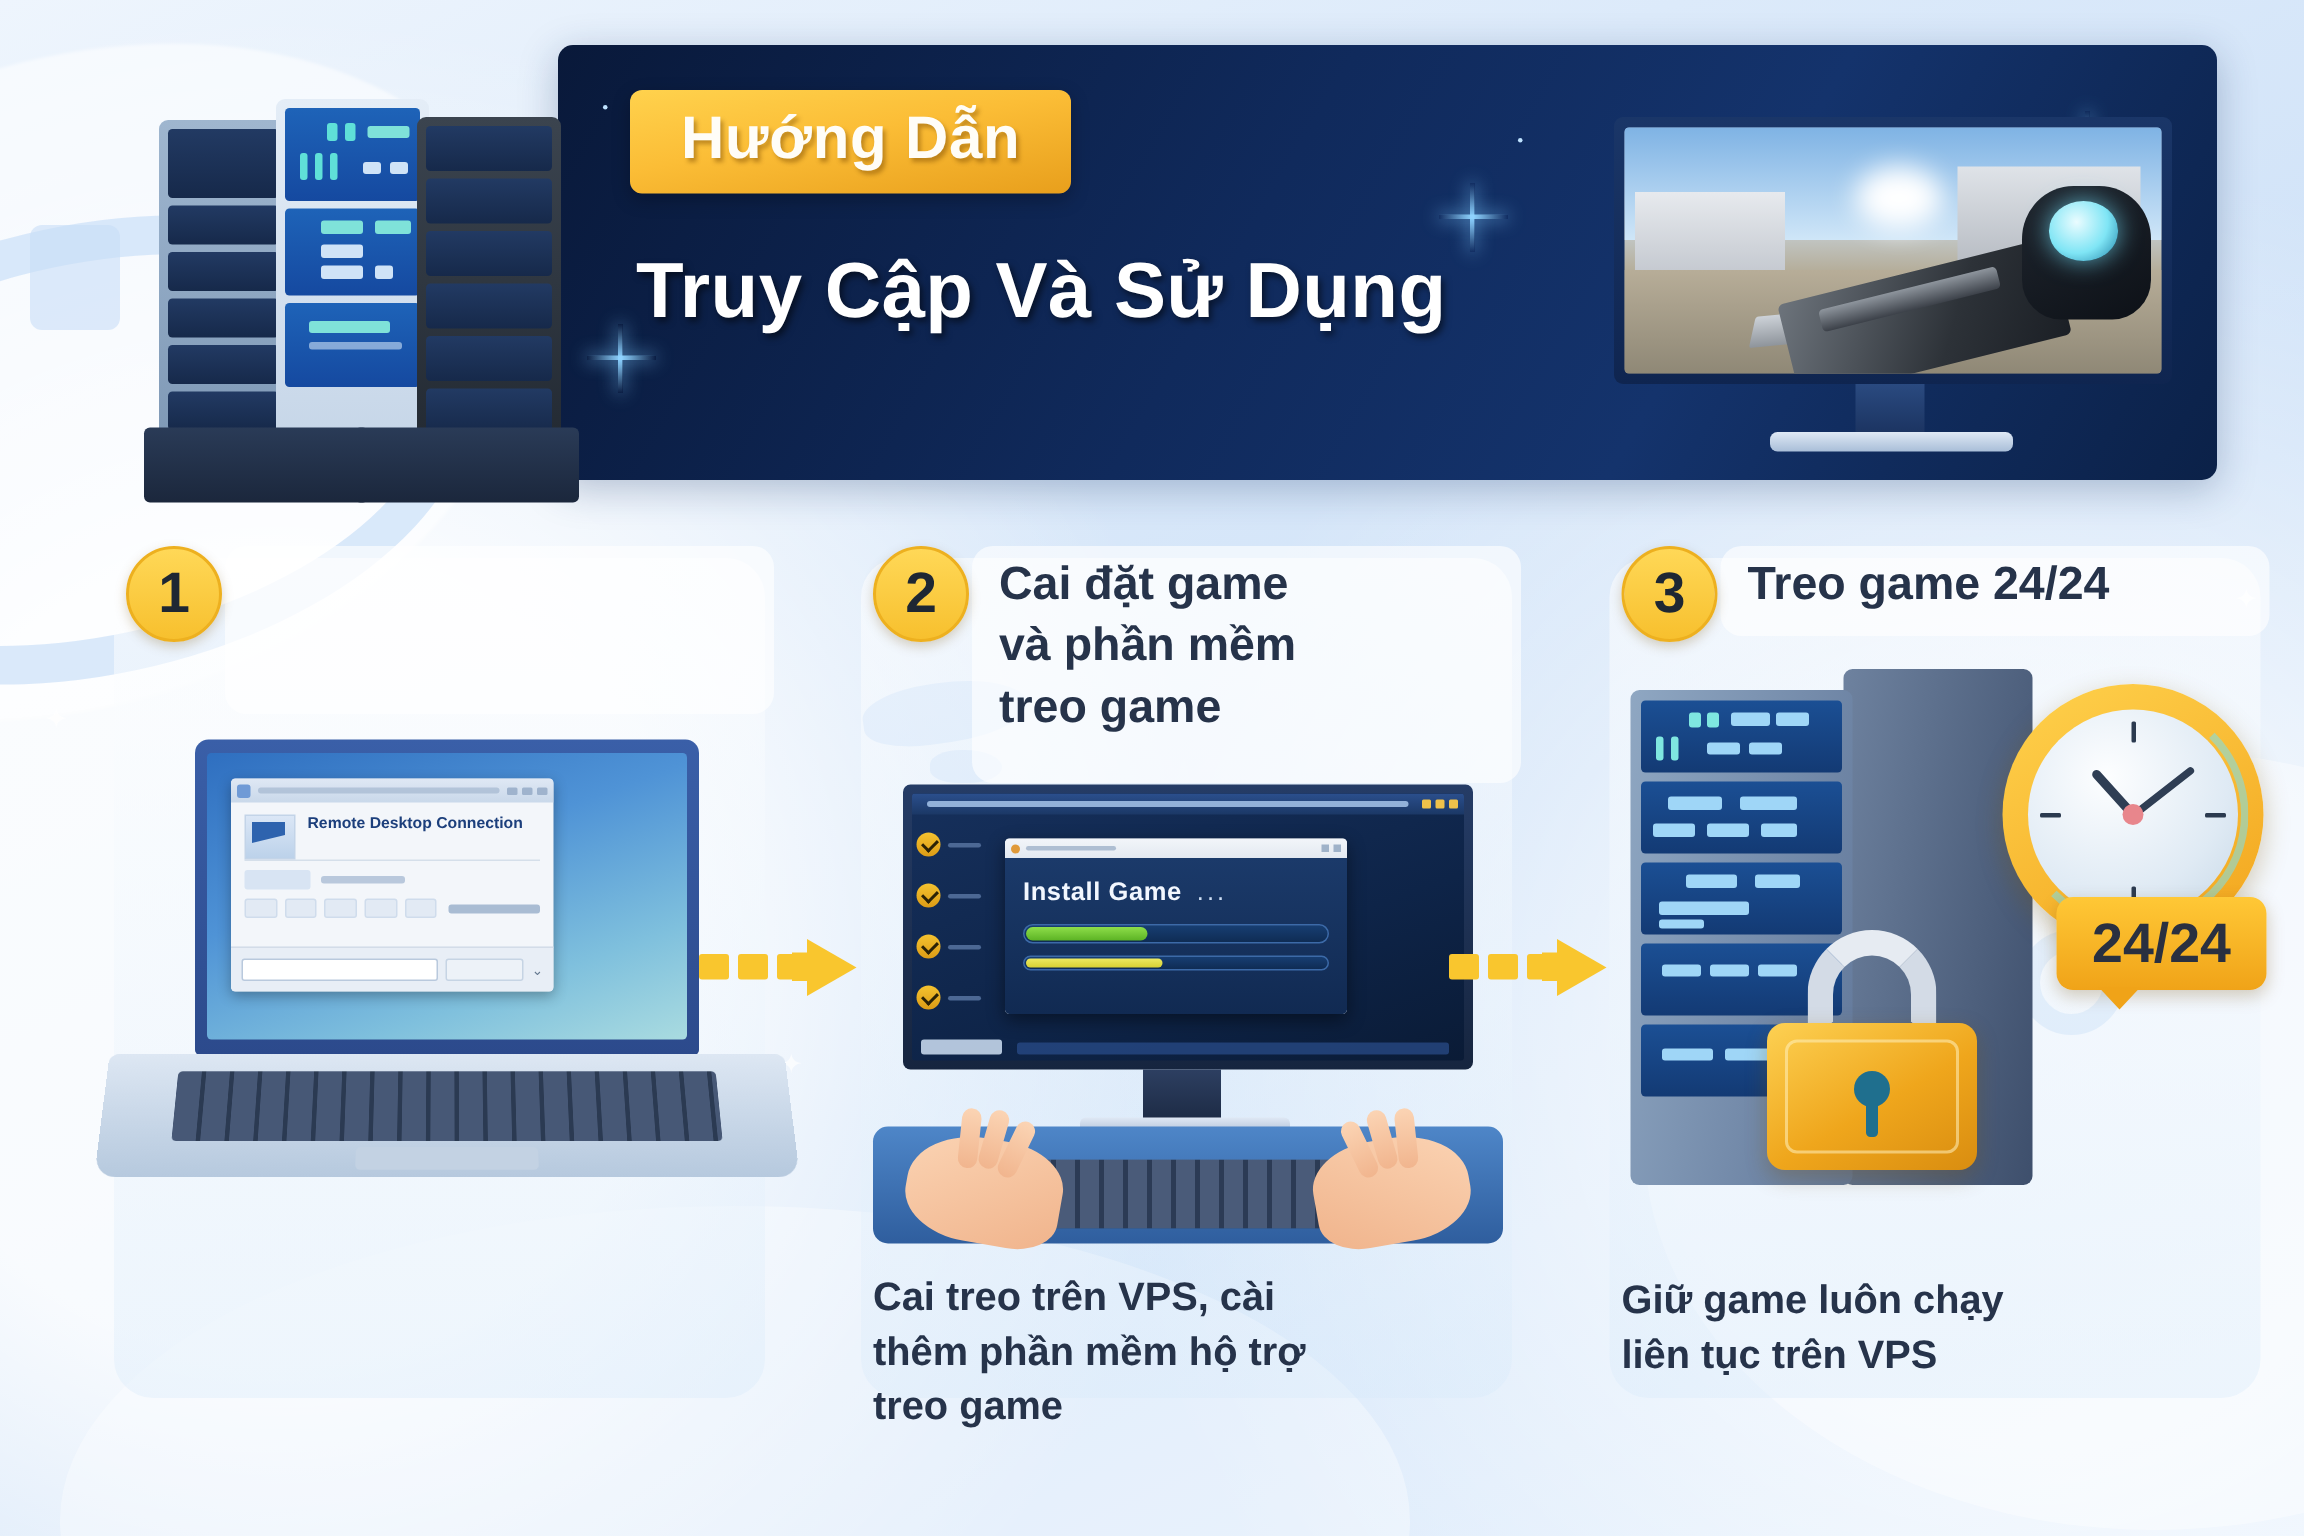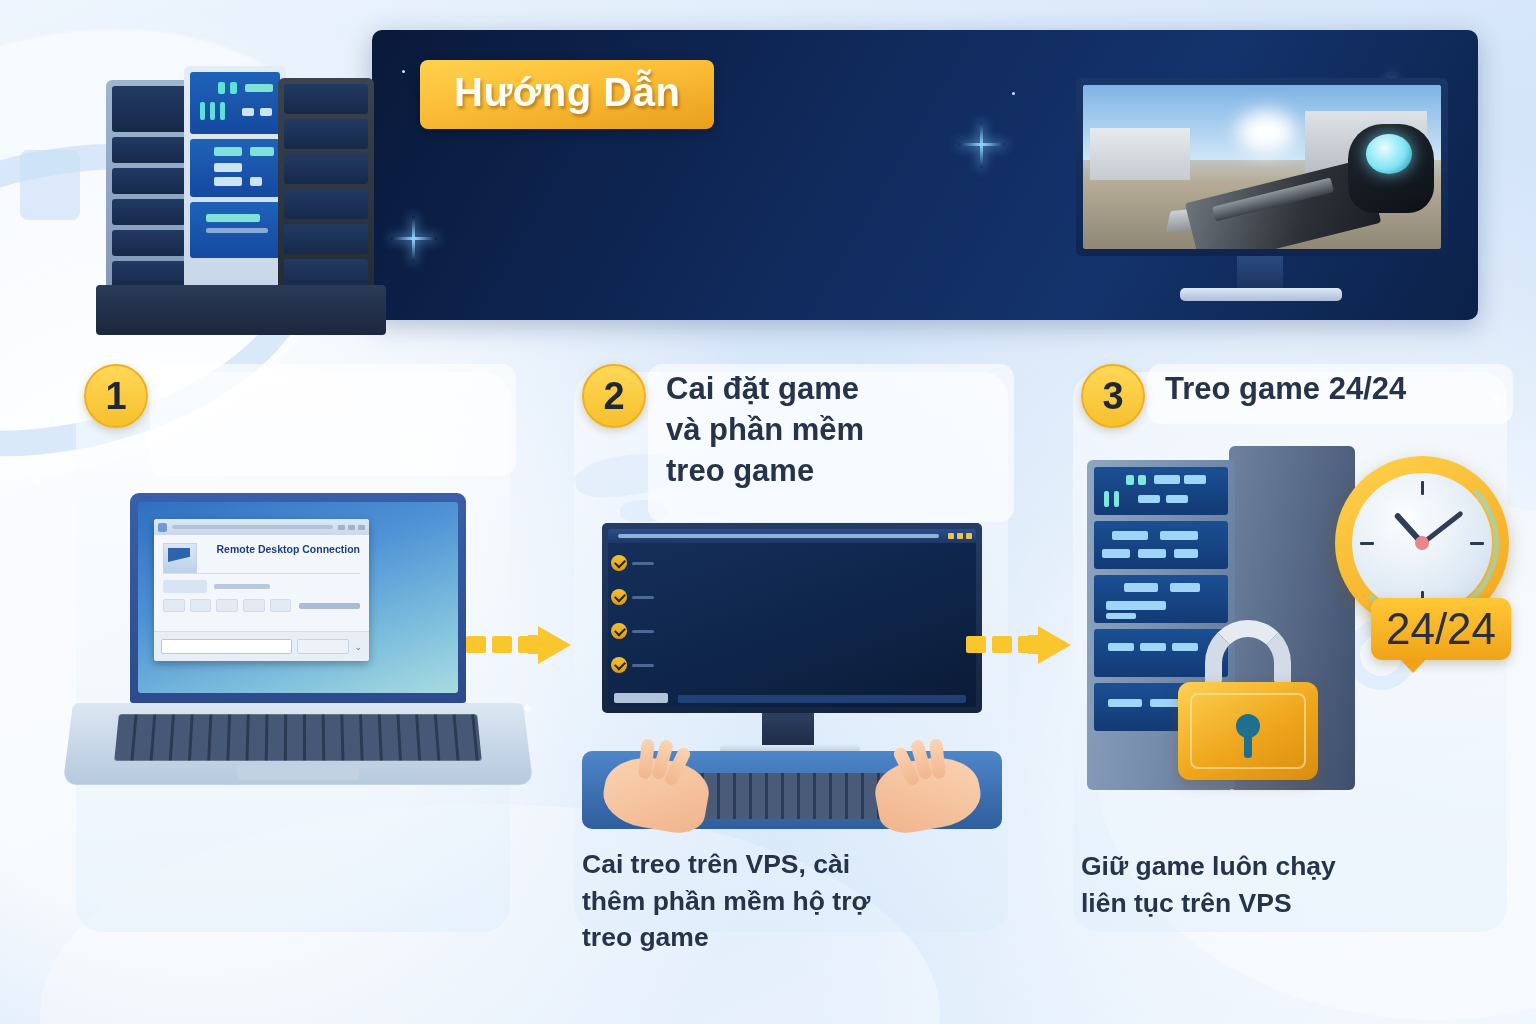--- a/index.html
+++ b/index.html
@@ -130,21 +130,21 @@
 
   
   .arrow { position:absolute; top:624px; width:118px; height:42px; }
   .arrow1 { left:466px; } .arrow2 { left:966px; }
   .dash { position:absolute; top:12px; width:20px; height:17px; background:#f9c62e; border-radius:2px; }
   .ahead { position:absolute; left:72px; top:2px; width:0; height:0;
      border-top:19px solid transparent; border-bottom:19px solid transparent; border-left:33px solid #f9c62e; }
   .abody { position:absolute; left:62px; top:11px; width:18px; height:19px; background:#f9c62e; }
 
   
-  .laptop { position:absolute; left:10px; top:145px; width:460px; height:330px;text-align:right; }
+  .laptop { position:absolute; left:10px; top:145px; width:460px; height:330px; }
   .lid { position:absolute; left:62px; top:0; width:336px; height:210px;
      background:linear-gradient(#3a5fa8,#2c4a8c); border-radius:9px 9px 3px 3px; padding:9px 8px 10px; }
   .lscreen { width:100%; height:100%; border-radius:3px; position:relative; overflow:hidden;
      background:linear-gradient(160deg,#2f6fc0 0%,#4f93d6 40%,#7fc0dd 75%,#a9dbe0 100%); }
   .rdp { position:absolute; left:16px; top:17px; width:215px; height:142px; background:#f3f6fa;
      border-radius:3px; box-shadow:0 3px 9px rgba(0,0,0,.3); overflow:hidden; }
   .rdp-tb { height:16px; background:linear-gradient(#dfe8f4,#c9d8ea); display:flex; align-items:center; padding:0 4px; }
   .rdp-ico { width:9px; height:9px; background:#6f9ad6; border-radius:2px; margin-right:5px; }
   .rdp-blur { height:4px; background:#9fb3cd; border-radius:2px; flex:1; opacity:.65; }
   .rdp-btns { display:flex; gap:3px; margin-left:5px; }
@@ -240,21 +240,21 @@
      background:radial-gradient(circle at 38% 32%,#fdfeff,#dfeaf4 62%,#c6d7e6); }
   .clock-ring { position:absolute; left:10px; top:10px; right:10px; bottom:10px; border-radius:50%;
      border:5px solid rgba(120,225,240,.55); border-left-color:transparent; border-top-color:transparent; }
   .tick { position:absolute; background:#2b3a4f; border-radius:1px; }
   .hand-h, .hand-m { position:absolute; background:#2f3e54; border-radius:3px; transform-origin: 50% 100%; }
   .pivot { position:absolute; left:50%; top:50%; width:14px; height:14px; margin:-7px 0 0 -7px;
      background:#e8868c; border-radius:50%; }
   .badge2424 { position:absolute; right:4px; top:160px; width:140px; height:62px;
      background:linear-gradient(#ffc836,#f0a318); border-radius:11px;
      display:flex; align-items:center; justify-content:center; box-shadow:0 4px 11px rgba(120,80,10,.28); }
-  .badge2424 span { font-size:44px; font-weight:normal; color:#2a3040; }
+  .badge2424 span { font-size:37px; font-weight:bold; color:#2a3040; }
   .badge2424:after { content:""; position:absolute; left:28px; bottom:-13px; width:0; height:0;
      border-left:14px solid transparent; border-right:14px solid transparent; border-top:15px solid #f0a318; }
   .lock { position:absolute; left:108px; top:182px; width:150px; height:160px; }
   .shackle { position:absolute; left:32px; top:0; width:86px; height:78px;
      border:17px solid; border-color:#e6ebf2 #d3dbe6 transparent #d3dbe6; border-radius:44px 44px 0 0;
      box-sizing:border-box; }
   .lockbody { position:absolute; left:5px; top:62px; width:140px; height:98px; border-radius:12px;
      background:linear-gradient(150deg,#fdd153,#efa61c 55%,#d98d10); box-shadow:0 5px 14px rgba(120,80,10,.3); }
   .lockbody:before { content:""; position:absolute; left:12px; top:11px; right:12px; bottom:11px;
      border:2px solid rgba(255,240,190,.55); border-radius:8px; }
@@ -290,20 +290,21 @@
       <div class="bigstar" style="left:608px;top:92px"></div>
       <div class="bigstar" style="left:40px;top:186px"></div>
       <div class="bigstar" style="left:1018px;top:44px;opacity:.8"></div>
     </div>
 
     <div class="hdr-servers" style="left:-250px;top:10px;opacity:0"></div>
 
     <div class="badge-huongdan">
       <span>Hướng Dẫn</span>
     </div>
+    <div class="hdr-l2">Truy Cập Và Sử Dụng</div>
 
     <div class="hdr-monitor">
       <div class="mon-frame">
         <div class="mon-screen">
           <div class="mon-sky"></div>
             <div class="mon-sun"></div>
           <div class="mon-bldL"></div>
             <div class="mon-bldR"></div>
           <div class="mon-ground"></div>
           <div class="mon-crate"></div>
@@ -445,20 +446,42 @@
           </div>
           <span class="d-check" style="top:26px"></span>
           <span class="d-dim" style="top:33px"></span>
           <span class="d-check" style="top:60px"></span>
           <span class="d-dim" style="top:67px"></span>
           <span class="d-check" style="top:94px"></span>
           <span class="d-dim" style="top:101px"></span>
           <span class="d-check" style="top:128px"></span>
           <span class="d-dim" style="top:135px"></span>
 
+          <div class="dlg">
+            <div class="dlg-tb">
+              <span class="dot"></span>
+              <span class="bl"></span>
+              <span class="bts">
+                  <i></i>
+                  <i></i>
+                </span>
+            </div>
+            <div class="dlg-body">
+              <div style="display:flex;align-items:flex-end;gap:10px">
+                <span class="dlg-ttl">Install Game</span>
+                <span class="dlg-dots">...</span>
+              </div>
+              <div class="pbar">
+                <span class="pfill pfillA" style="width:40%"></span>
+              </div>
+              <div class="pbar pbar2">
+                <span class="pfill pfillB" style="width:45%"></span>
+              </div>
+            </div>
+          </div>
           <div style="position:absolute;left:6px;bottom:4px;width:54px;height:10px;background:#cfe0f5;border-radius:2px;opacity:.85"></div>
           <div style="position:absolute;left:70px;bottom:4px;right:10px;height:8px;background:#2b4f8d;border-radius:2px;opacity:.7"></div>
         </div>
       </div>
       <div class="dneck"></div>
       <div class="dbase"></div>
       <div class="mat"></div>
       <div class="dkb"></div>
       <div class="hand handL">
         <span class="finger" style="left:62px;top:-16px;transform:rotate(16deg)"></span>

